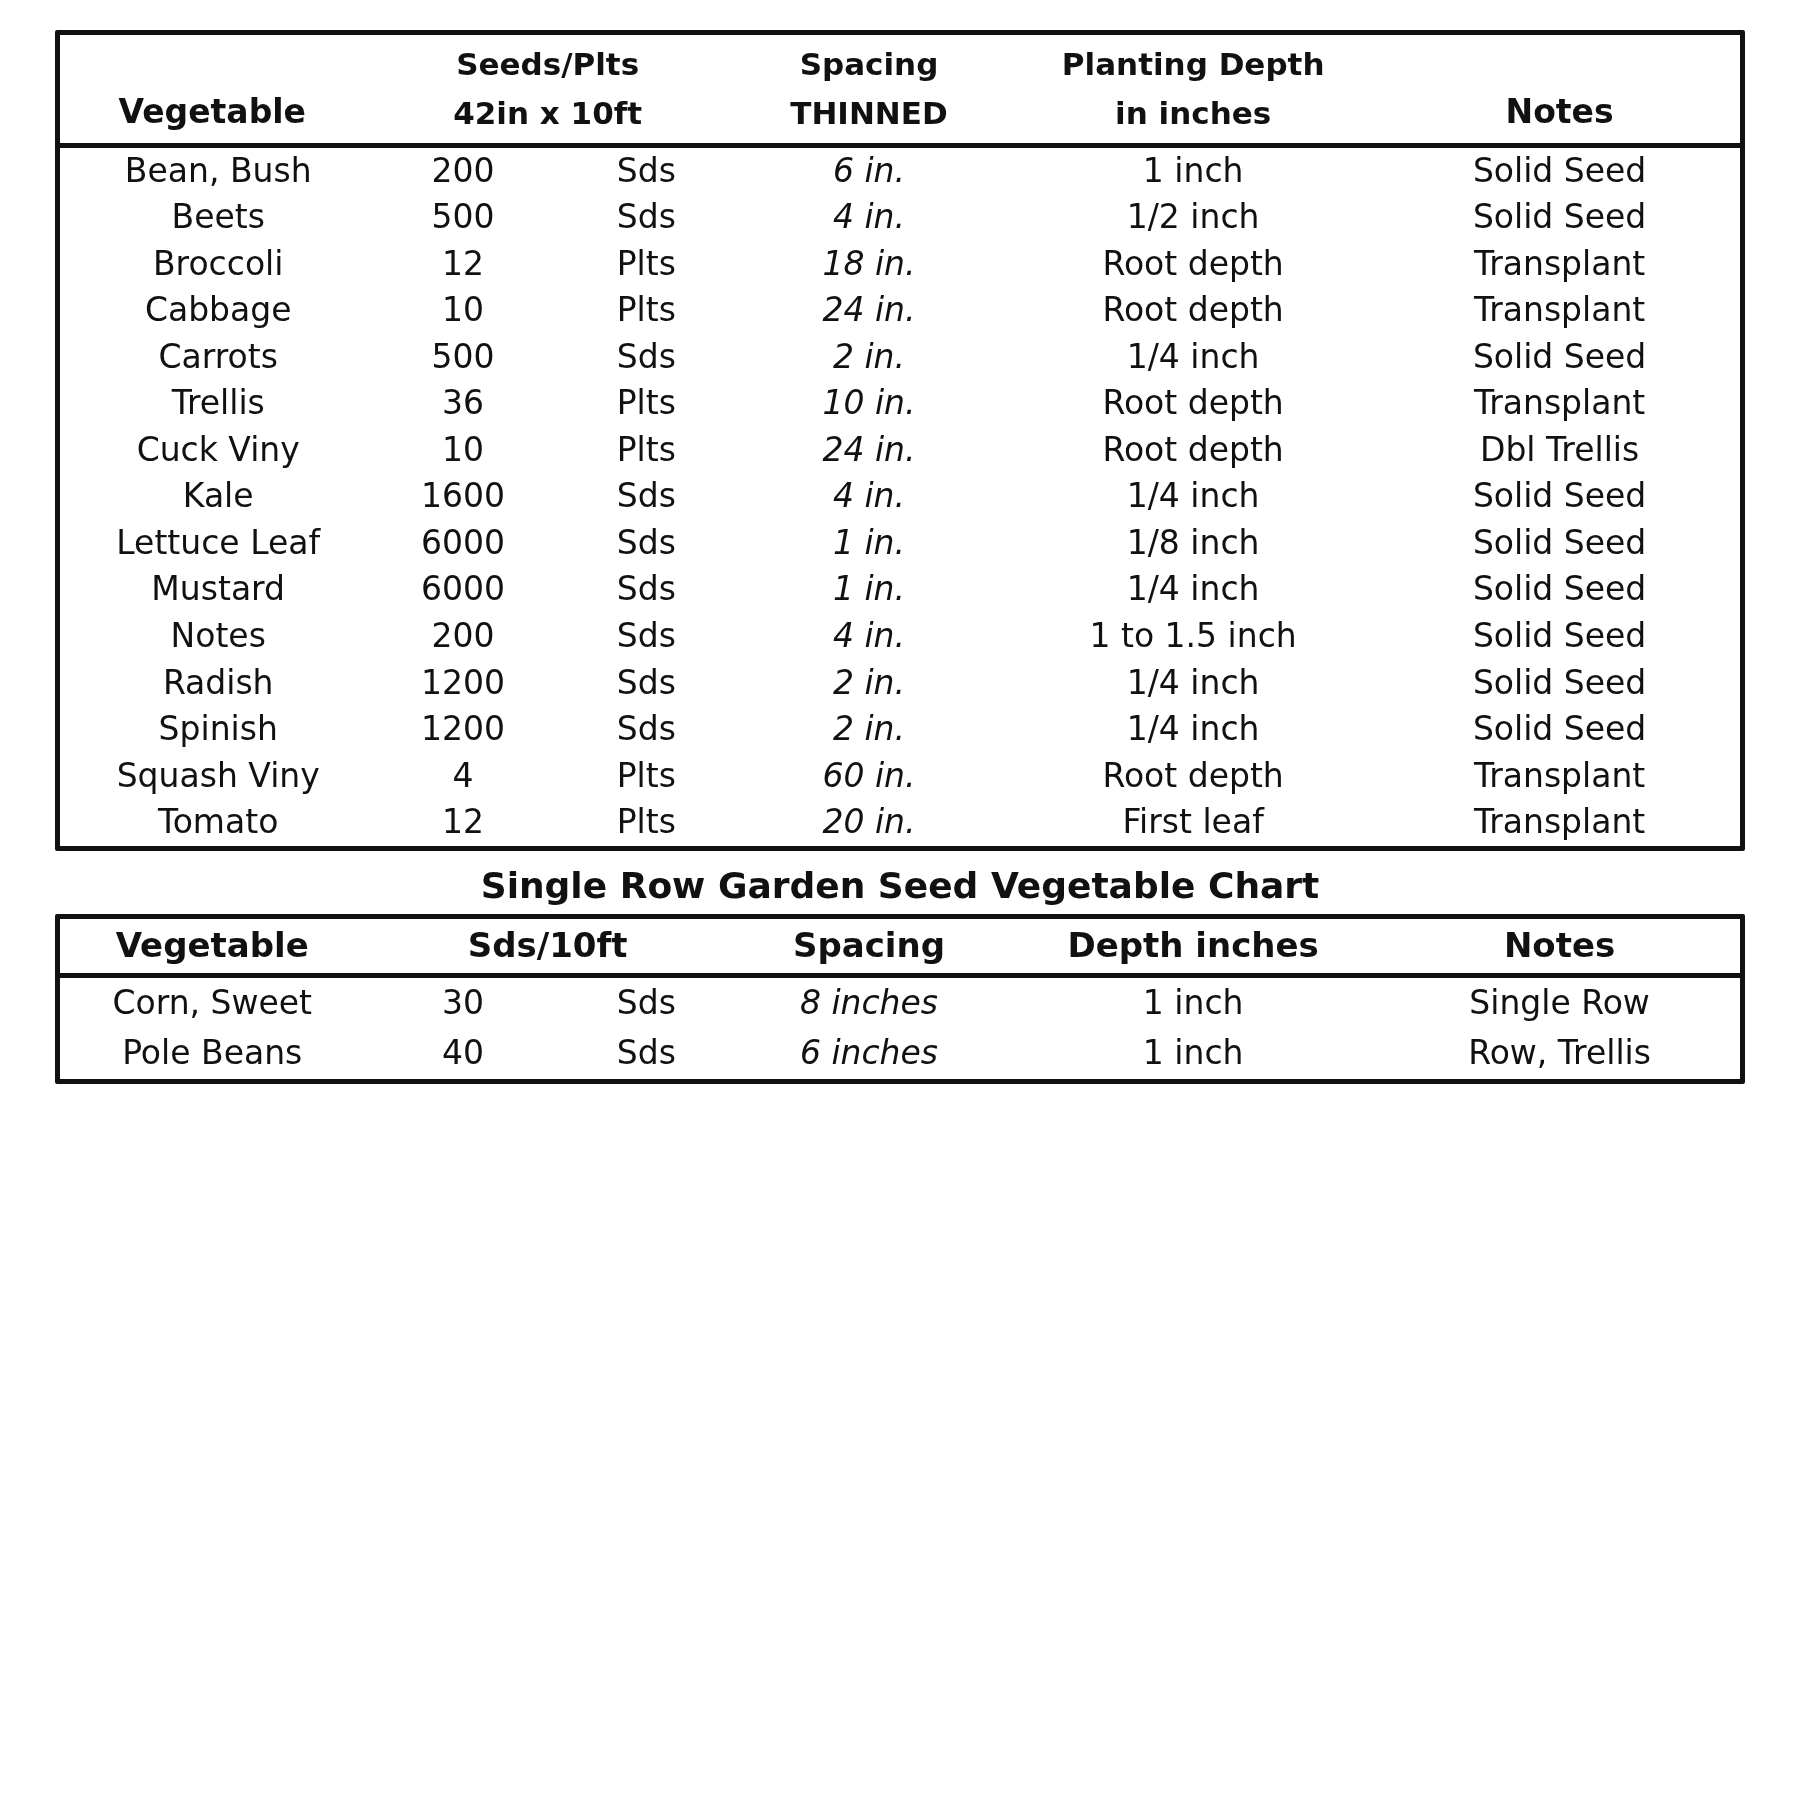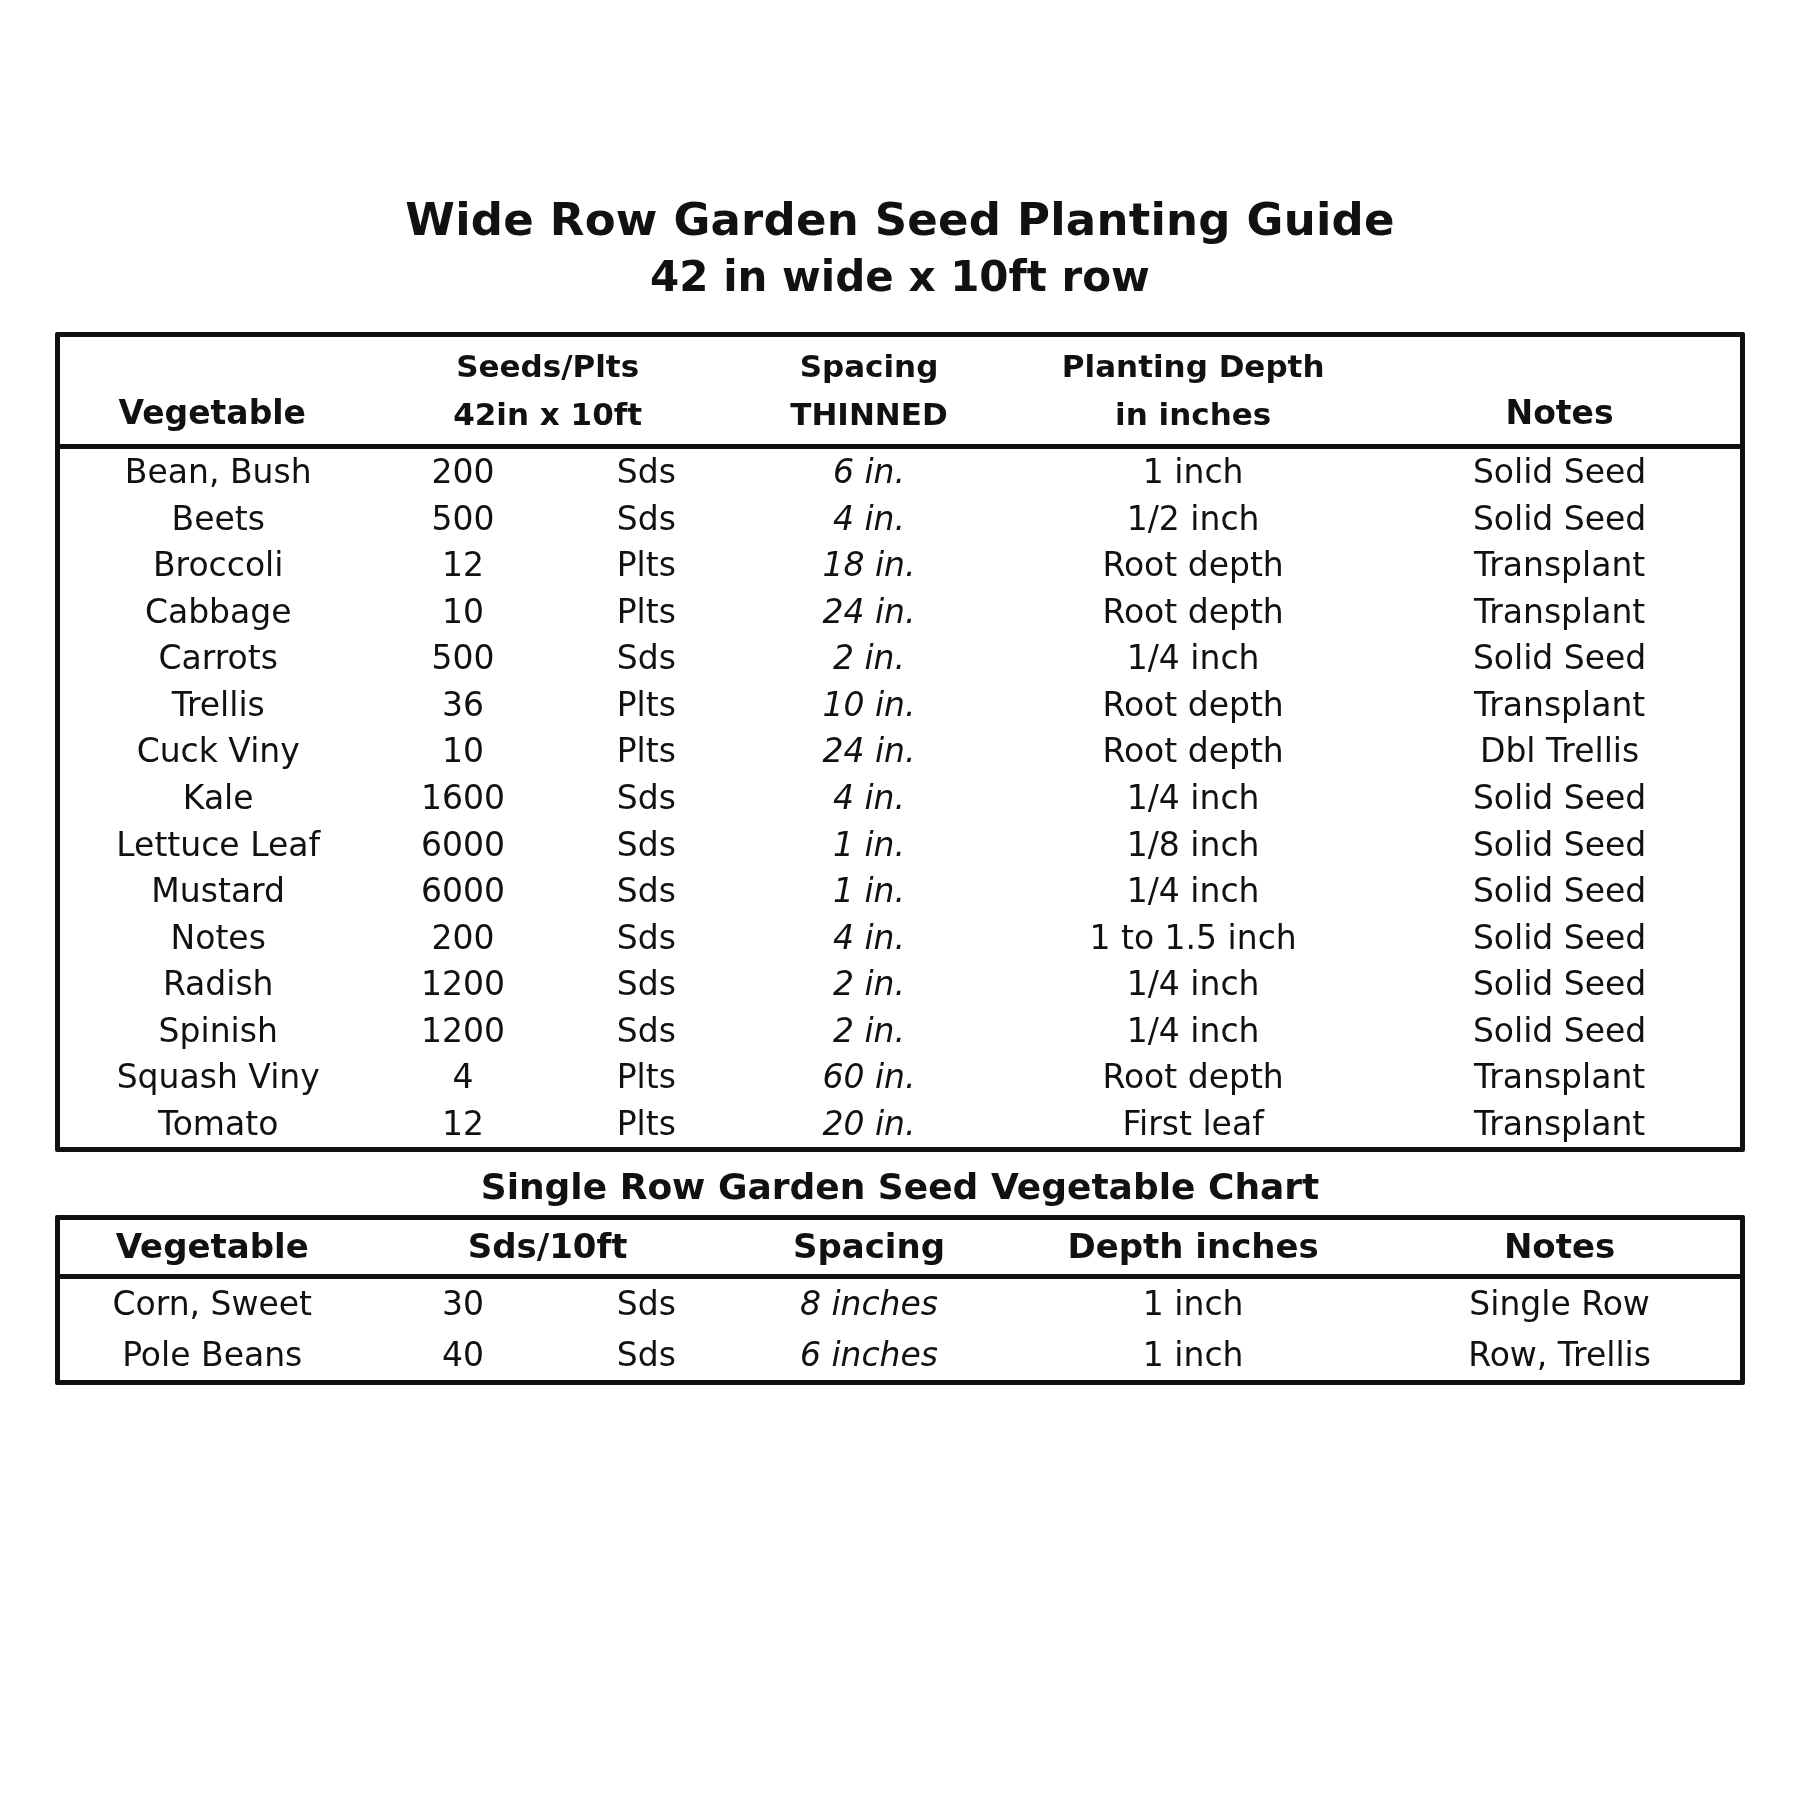--- a/index.html
+++ b/index.html
@@ -127,24 +127,20 @@
   col.s-unit    { width: 150px; }
   col.s-spacing { width: 245px; }
   col.s-depth   { width: 330px; }
   col.s-notes   { width: 320px; }
 </style>
 </head>
 <body>
 
 <div class="page">
 
-  <div class="title-block">
-    <div class="main-title">Wide Row Garden Seed Planting Guide</div>
-    <div class="sub-title">42 in wide x 10ft row</div>
-  </div>
 
   <div class="table-wrap">
     <table class="t1">
       <colgroup>
         <col class="w-veg">
           <col class="w-qty">
           <col class="w-unit">
         <col class="w-spacing">
           <col class="w-depth">
           <col class="w-notes">

